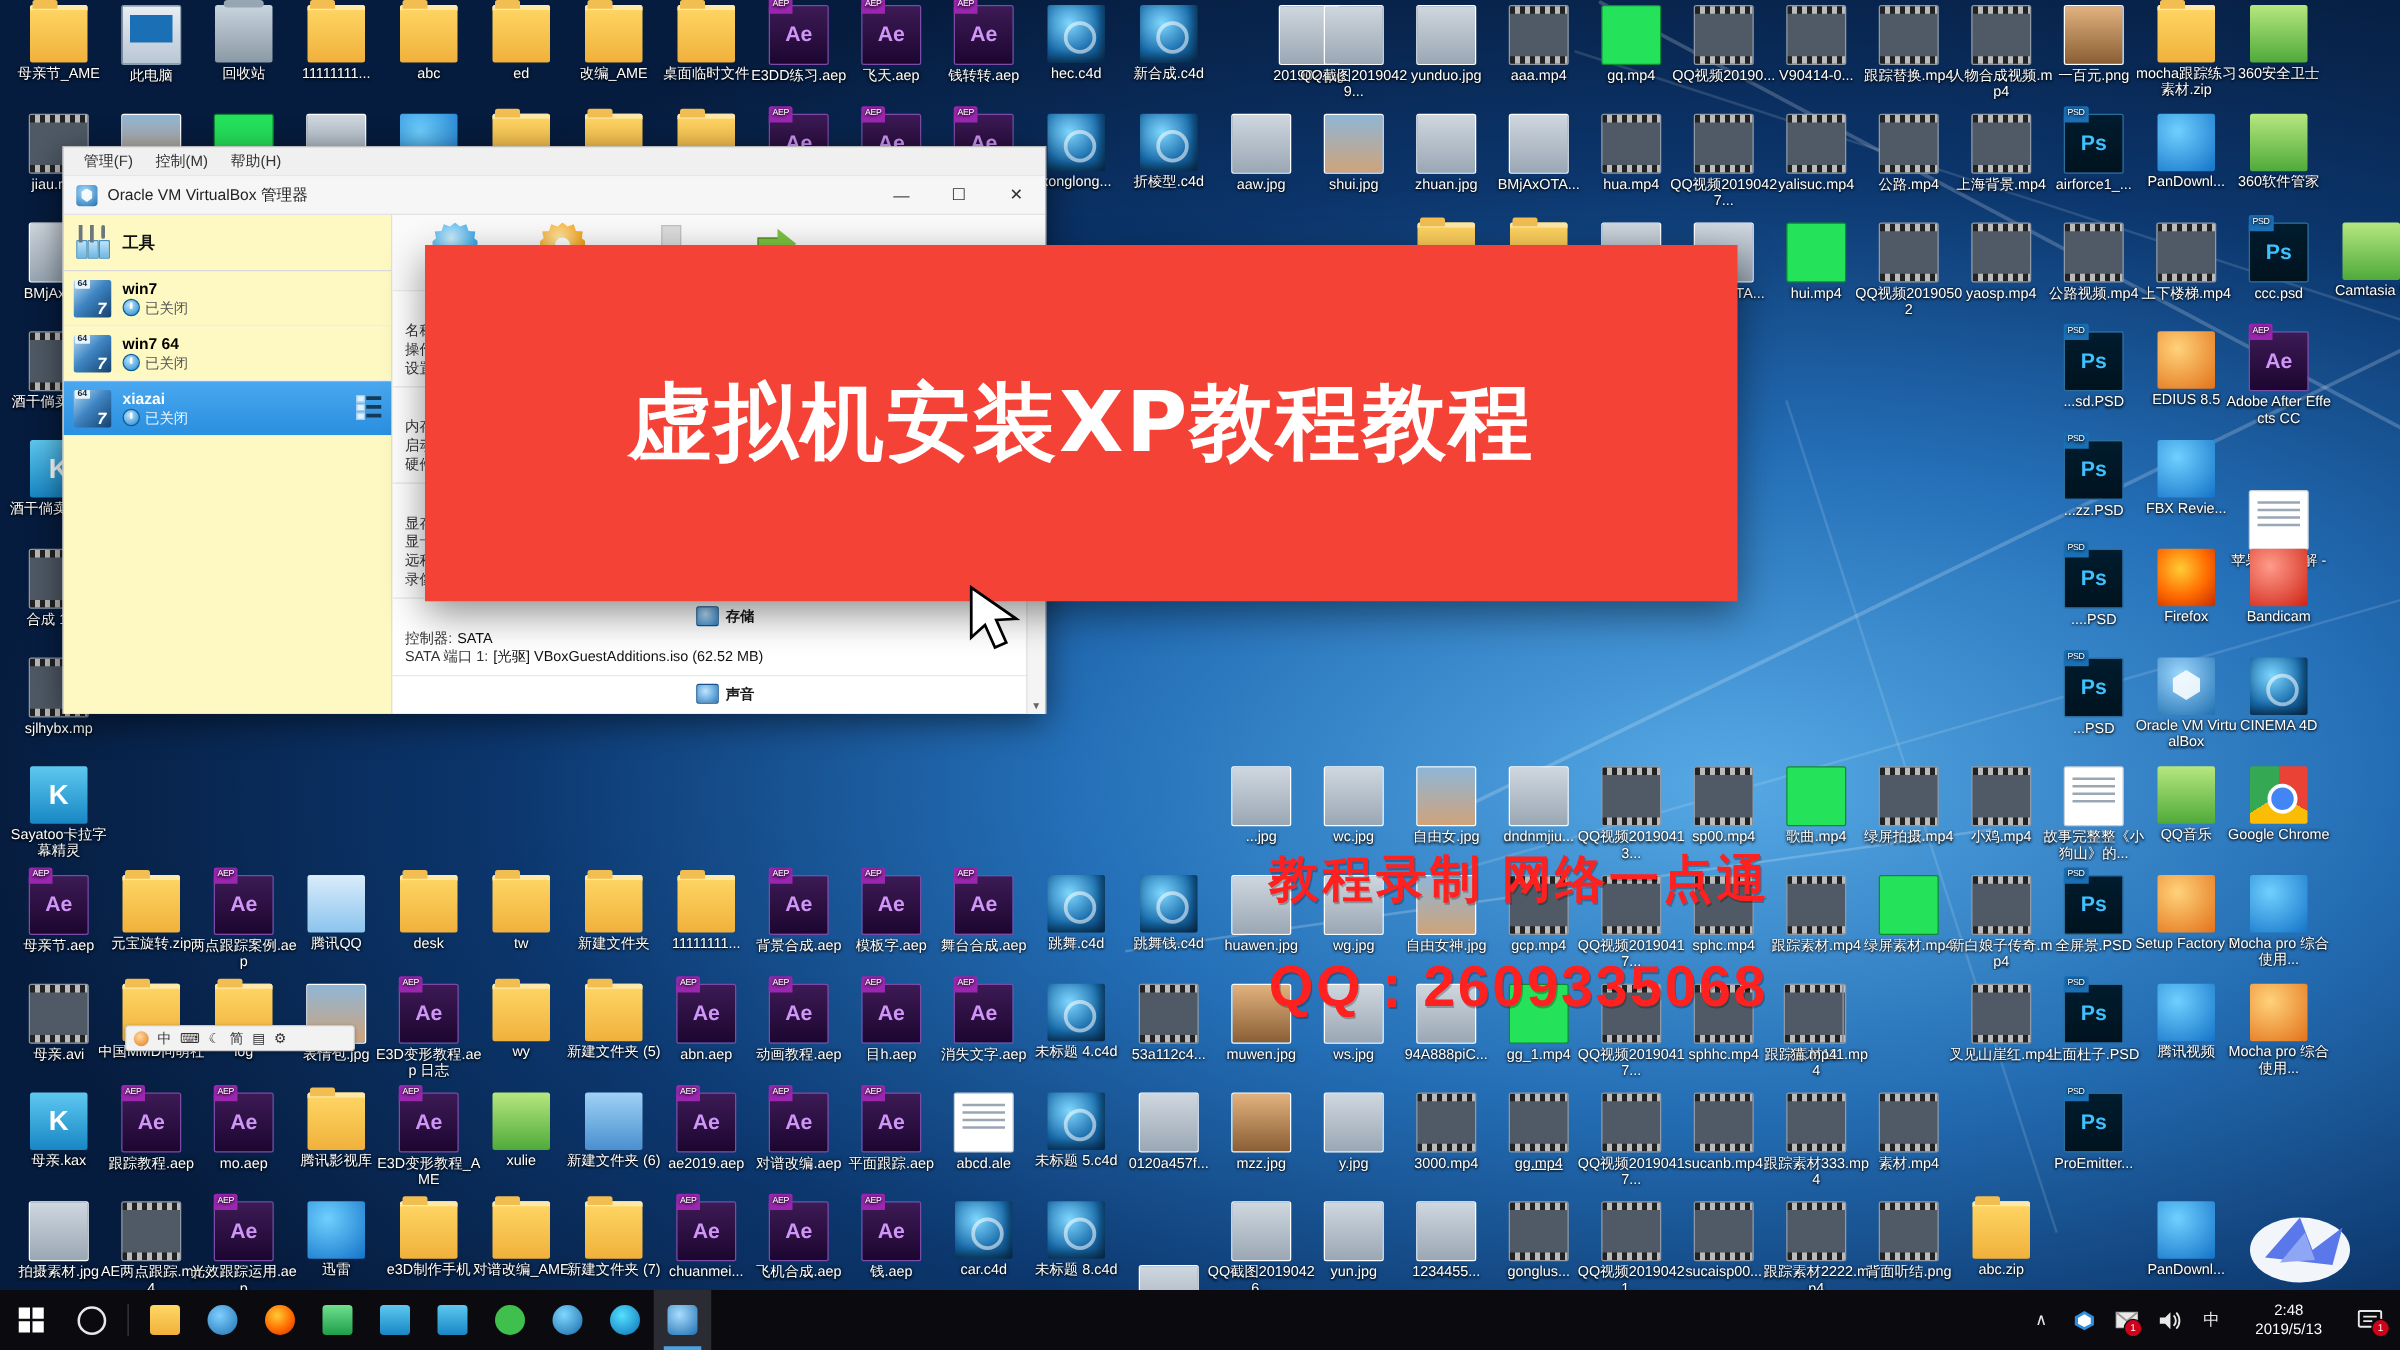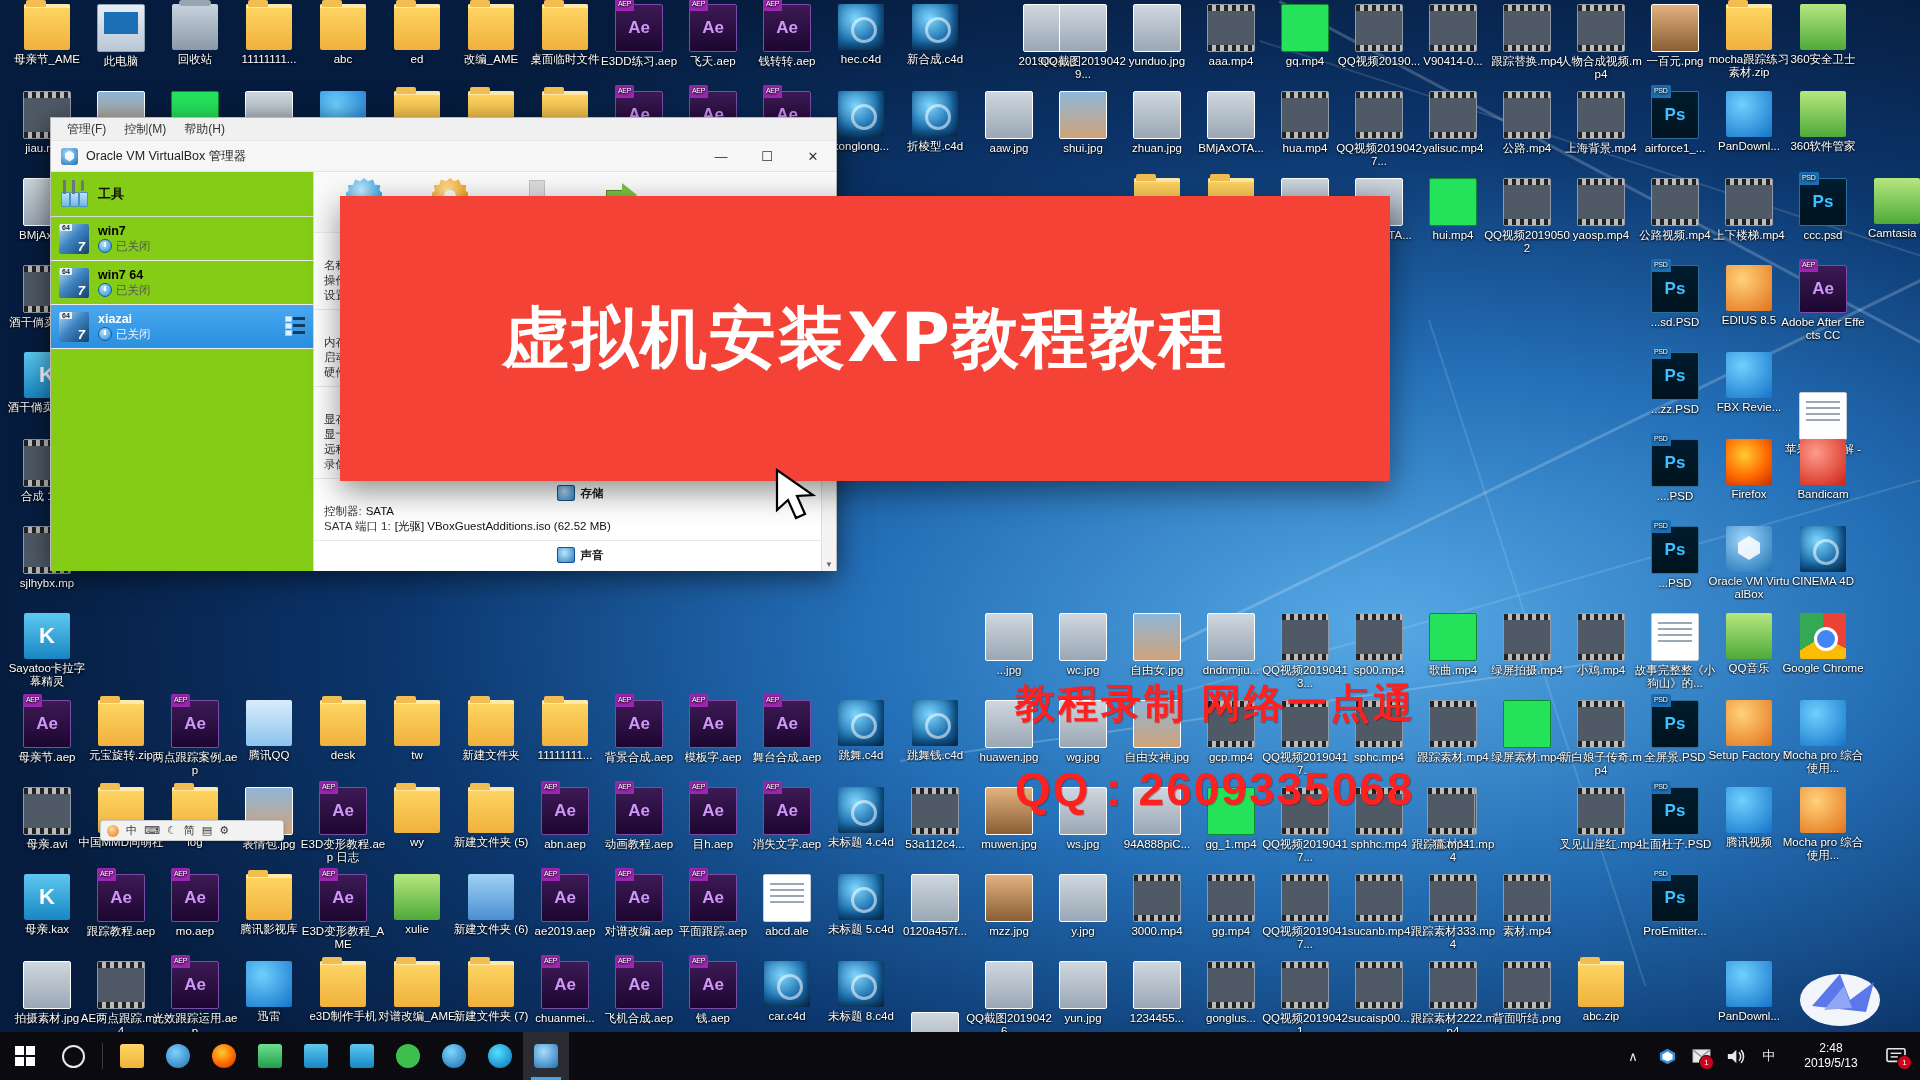--- a/index.html
+++ b/index.html
@@ -79,21 +79,21 @@
   #vbox-titlebar .tb-icon{width:17px;height:17px;margin:0 8px 0 10px;flex:none;
     background:radial-gradient(circle at 40% 32%,#a8ddff,#1f6fb0);border-radius:3px;position:relative;}
   #vbox-titlebar .tb-icon:after{content:"";position:absolute;left:4px;top:3px;width:9px;height:11px;background:#fff;opacity:.9;
     clip-path:polygon(50% 0,100% 28%,100% 72%,50% 100%,0 72%,0 28%);}
   #vbox-title{font-size:12.5px;color:#222;flex:1;}
   .winbtn{width:46px;height:30px;display:flex;align-items:center;justify-content:center;color:#333;font-size:13px;}
   #vbox-menubar{height:22px;display:flex;align-items:center;padding-left:8px;gap:2px;
     background:#f0f0f0;border-bottom:1px solid #e6e6e6;}
   .menu-item{font-size:12px;color:#333;padding:2px 8px;}
   #vbox-body{display:flex;height:399px;}
-  #vbox-left{width:262px;background:#84cc16;border-right:1px solid #d8d8d8;}
+  #vbox-left{width:262px;background:#fef9c3;border-right:1px solid #d8d8d8;}
   .vmrow{display:flex;align-items:center;height:43px;padding:0 8px;border-bottom:1px solid #ededed;gap:9px;position:relative;}
   .vmrow.tools{height:44px;border-bottom:1px solid #d9d9d9;}
   .vmrow.selected{background:linear-gradient(#49a8ef,#2a8fe0);}
   .vmrow .vm-ico{width:30px;height:30px;flex:none;border-radius:2px;position:relative;
     background:linear-gradient(135deg,#b9dcf3 0%,#3f86c4 45%,#14416d 100%);}
   .vmrow .vm-ico:before{content:"64";position:absolute;left:1px;top:0px;font-size:7px;background:#e9f3fb;color:#123;
     padding:0 2px;border-radius:1px;font-weight:bold;}
   .vmrow .vm-ico:after{content:"7";position:absolute;right:4px;bottom:0;font-size:13px;color:#fff;font-weight:bold;font-style:italic;}
   .tools-ico{width:30px;height:30px;flex:none;position:relative;}
   .tools-ico span{position:absolute;bottom:2px;width:7px;height:13px;background:linear-gradient(#bde4fb,#6fb7e4);border:1px solid #4a90c0;border-radius:1px;}
@@ -823,21 +823,21 @@
       <span class="lbl">mzz.jpg</span>
     </div>
     <div class="dicon" style="left: 1040px; top: 874px;">
       <div class="gly g-jpg"></div>
       <span class="lbl">y.jpg</span>
     </div>
     <div class="dicon" style="left: 1114px; top: 874px;">
       <div class="gly g-mp4"></div>
       <span class="lbl">3000.mp4</span>
     </div>
-    <div class="dicon" style="left: 1188px; top: 874px;">
+    <div class="dicon" style="left: 1188px; top: 874px; text-decoration: underline;">
       <div class="gly g-mp4"></div>
       <span class="lbl">gg.mp4</span>
     </div>
     <div class="dicon" style="left: 1262px; top: 874px;">
       <div class="gly g-mp4"></div>
       <span class="lbl">QQ视频20190417...</span>
     </div>
     <div class="dicon" style="left: 1336px; top: 874px;">
       <div class="gly g-mp4"></div>
       <span class="lbl">sucanb.mp4</span>

